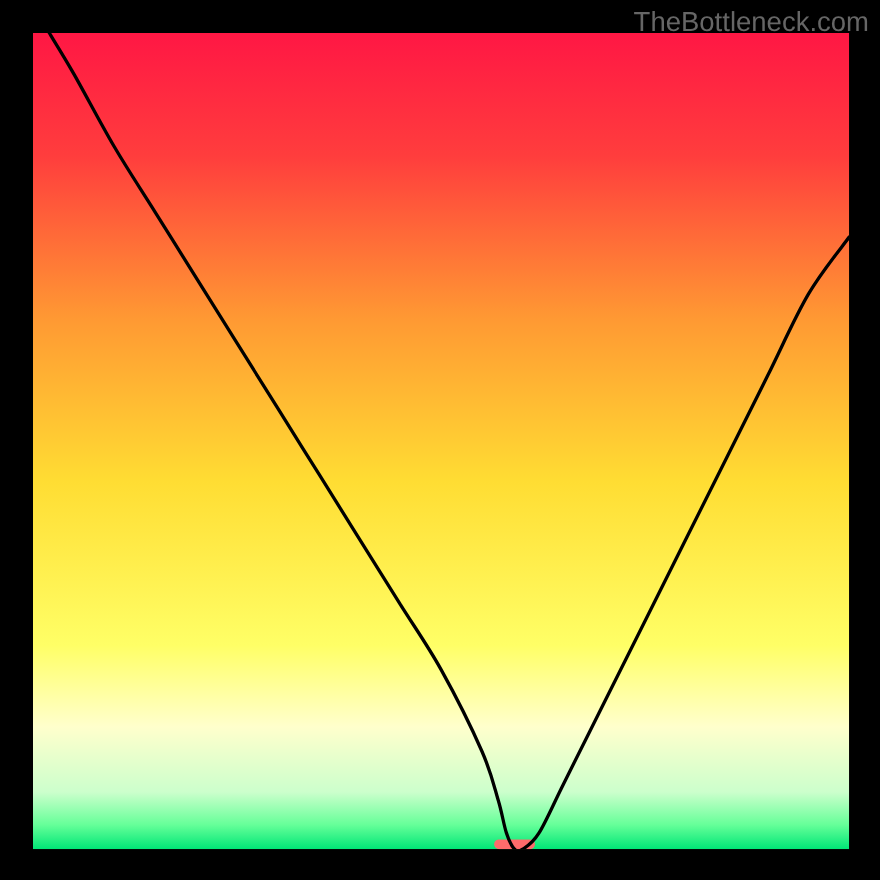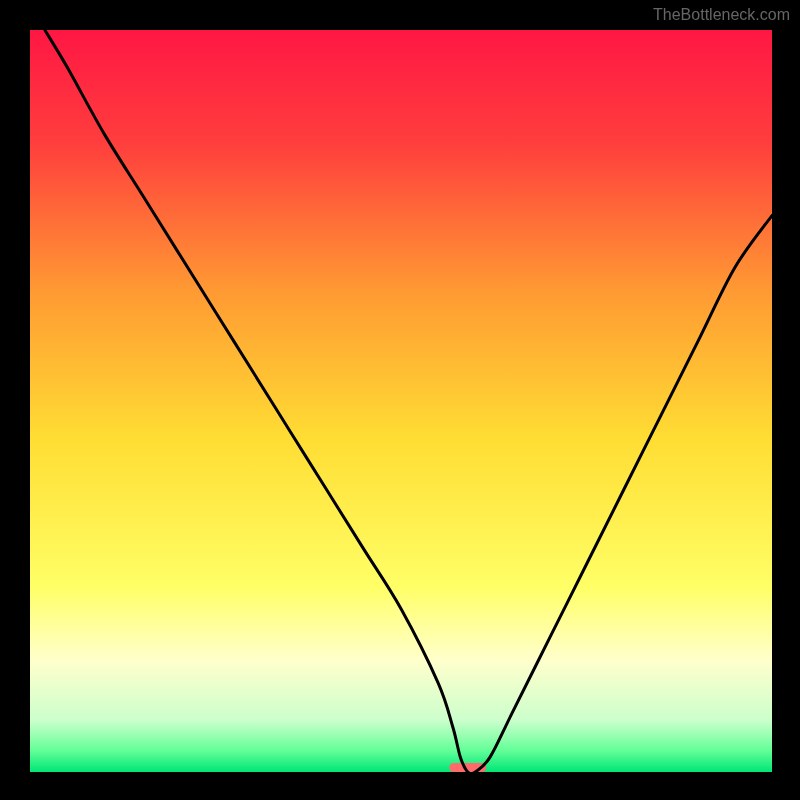--- a/index.html
+++ b/index.html
@@ -15,21 +15,21 @@
     position: relative;
     width: 800px;
     height: 800px;
     background: #000;
   }
   .watermark {
     position: absolute;
     top: 6px;
     right: 10px;
     color: #666;
-    font-size: 16px;
+    font-size: 25px;
     font-weight: 500;
     z-index: 10;
   }
   .plot-area {
     position: absolute;
     top: 30px;
     left: 30px;
     width: 742px;
     height: 742px;
   }

